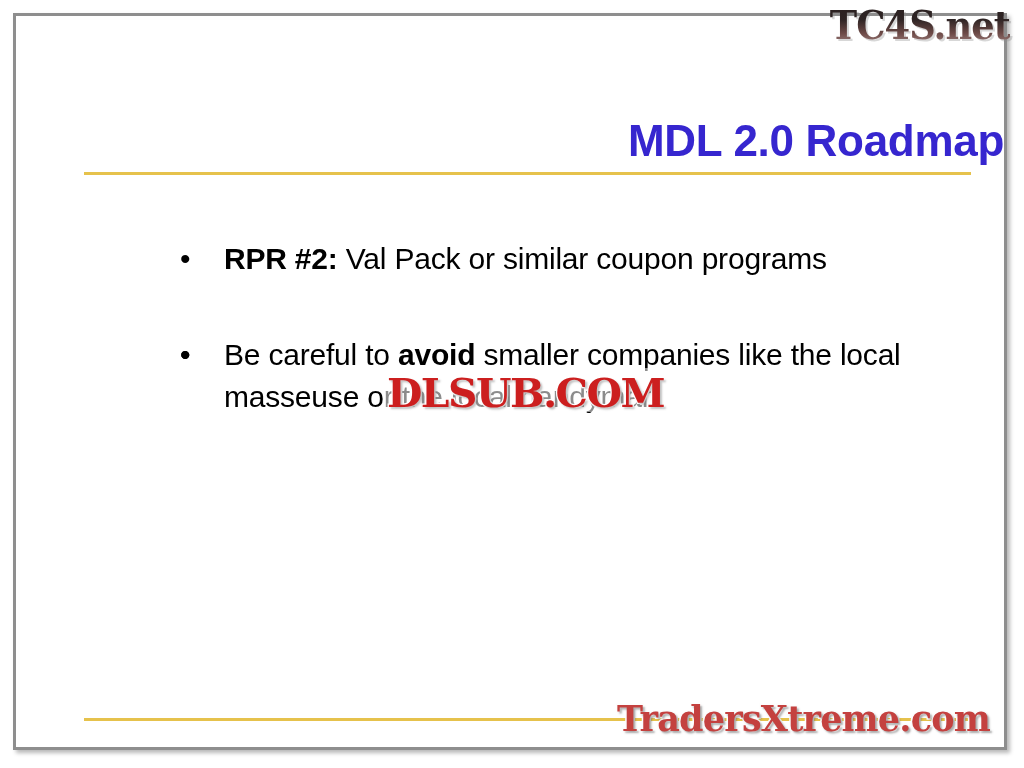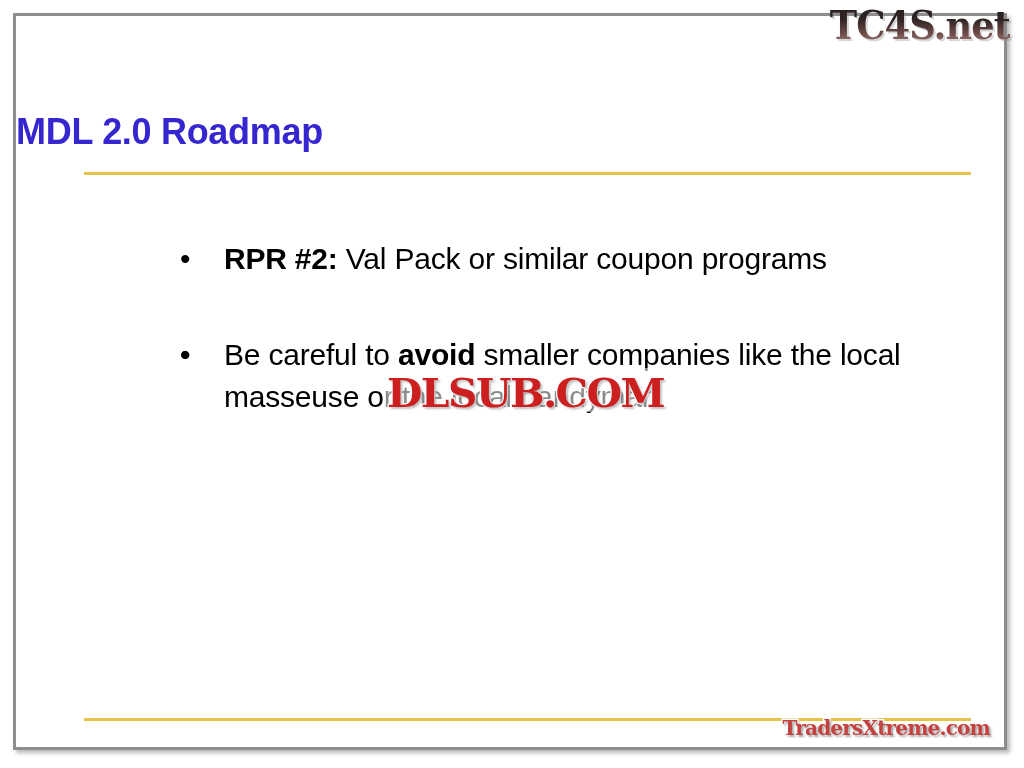--- a/index.html
+++ b/index.html
@@ -28,22 +28,22 @@
     background: #ffffff;
     box-shadow: 3px 3px 4px rgba(0,0,0,0.28);
   }
 
   
   #slide-title {
     position: absolute;
     left: 0;
     right: 0;
     top: 74px;
-    text-align: left;
-    font-size: 36px;
+    text-align: right;
+    font-size: 44px;
     font-weight: bold;
     color: #3626cf;
     letter-spacing: -0.3px;
     line-height: 1.0;
     white-space: nowrap;
   }
 
   
   .gold-rule {
     position: absolute;
@@ -149,21 +149,21 @@
     background: rgba(255,255,255,0.55);
     pointer-events: none;
   }
 
   
   #watermark-traders {
     position: absolute;
     right: 14px;
     bottom: 6px;
     font-family: "DejaVu Serif", "Liberation Serif", serif;
-    font-size: 20px;
+    font-size: 35px;
     font-weight: bold;
     letter-spacing: -0.8px;
     color: #c4413f;
     white-space: nowrap;
     pointer-events: none;
     line-height: 1.25;
     -webkit-text-stroke: 3px #fdfdfd;
     paint-order: stroke fill;
     text-shadow: 2px 2px 2px rgba(90,90,90,0.5);
   }

